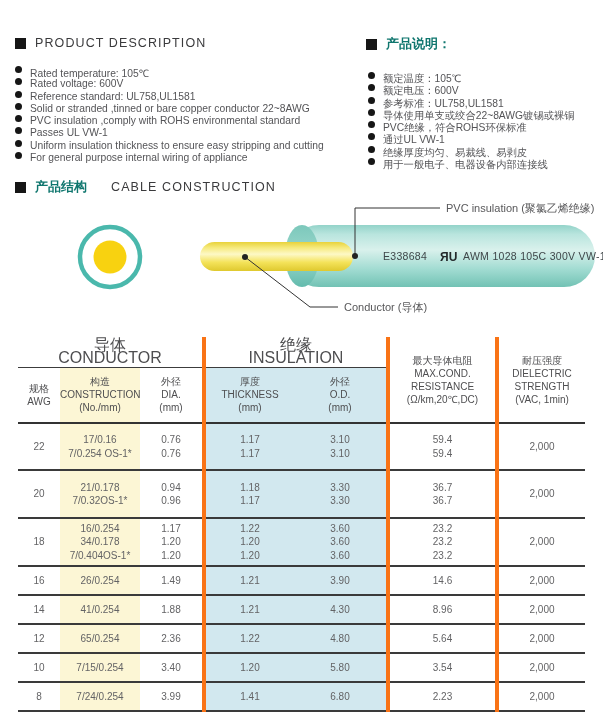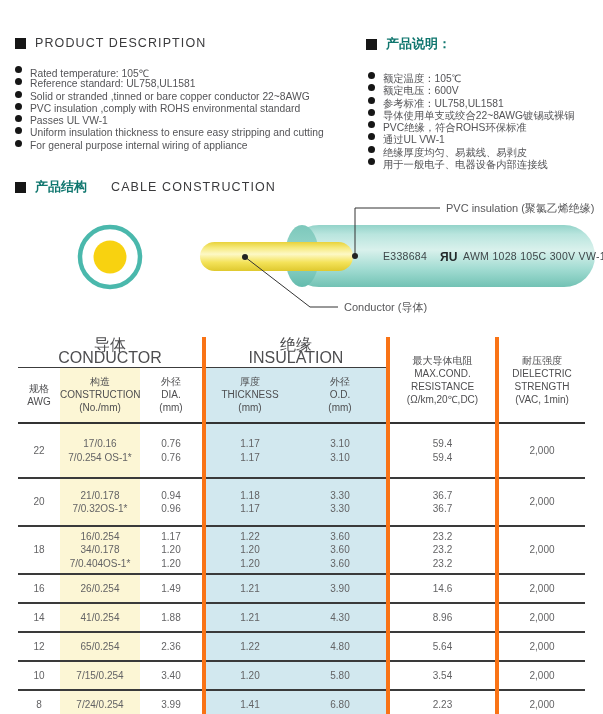--- a/index.html
+++ b/index.html
@@ -28,41 +28,45 @@
   th,td { padding:0; font-weight:normal; text-align:center; vertical-align:middle; white-space:pre-line; }
   tr.trg { height:30px; }
   tr.trh { height:56px; }
   .grp  { font-size:16px; line-height:12.5px; color:#4e4e50; border-bottom:1.5px solid #3c3c3c; }
   .colh { font-size:10px; line-height:13px;  color:#4e4e50; }
   .thick { border-bottom:2.5px solid #333; }
   td { font-size:10px; line-height:13.5px; color:#636365; border-bottom:2px solid #3a3a3a; }
   .v2 { border-left:4px solid #f97316; }
   .bg-y { background:#fcf6d5; }
   .bg-b { background:#d2e8ef; }
-  tr.r1 { height:29px; } tr.r2 { height:55px; } tr.r3 { height:48px; }
+  tr.r1 { height:29px; } tr.r2 { height:47px; } tr.r3 { height:48px; }
 </style>
 </head>
 <body>
 
 <div id="page">
 
   <div class="sec-head" style="top:36px; left:15px;">
     <span class="sq"></span>
     <span class="t-en">PRODUCT DESCRIPTION</span>
   </div>
 
   <div class="sec-head" style="top:35px; left:366px;">
     <span class="sq"></span>
     <span class="t-cn">产品说明：</span>
   </div>
 
   <div class="list" style="top:66px; left:15px;">
     <div class="li">
         <span class="dot"></span>
         <span class="txt">Rated temperature: 105℃</span>
+      </div>
+    <div class="li">
+        <span class="dot"></span>
+        <span class="txt">Rated voltage: 600V</span>
       </div>
     <div class="li">
         <span class="dot"></span>
         <span class="txt">Reference standard: UL758,UL1581</span>
       </div>
     <div class="li">
         <span class="dot"></span>
         <span class="txt">Solid or stranded ,tinned or bare copper conductor 22~8AWG</span>
       </div>
     <div class="li">

